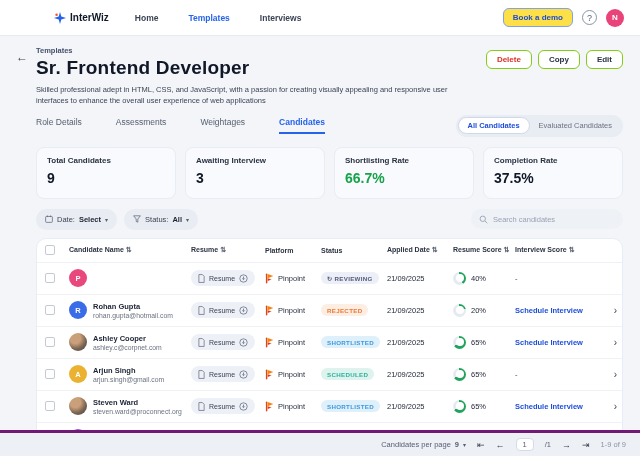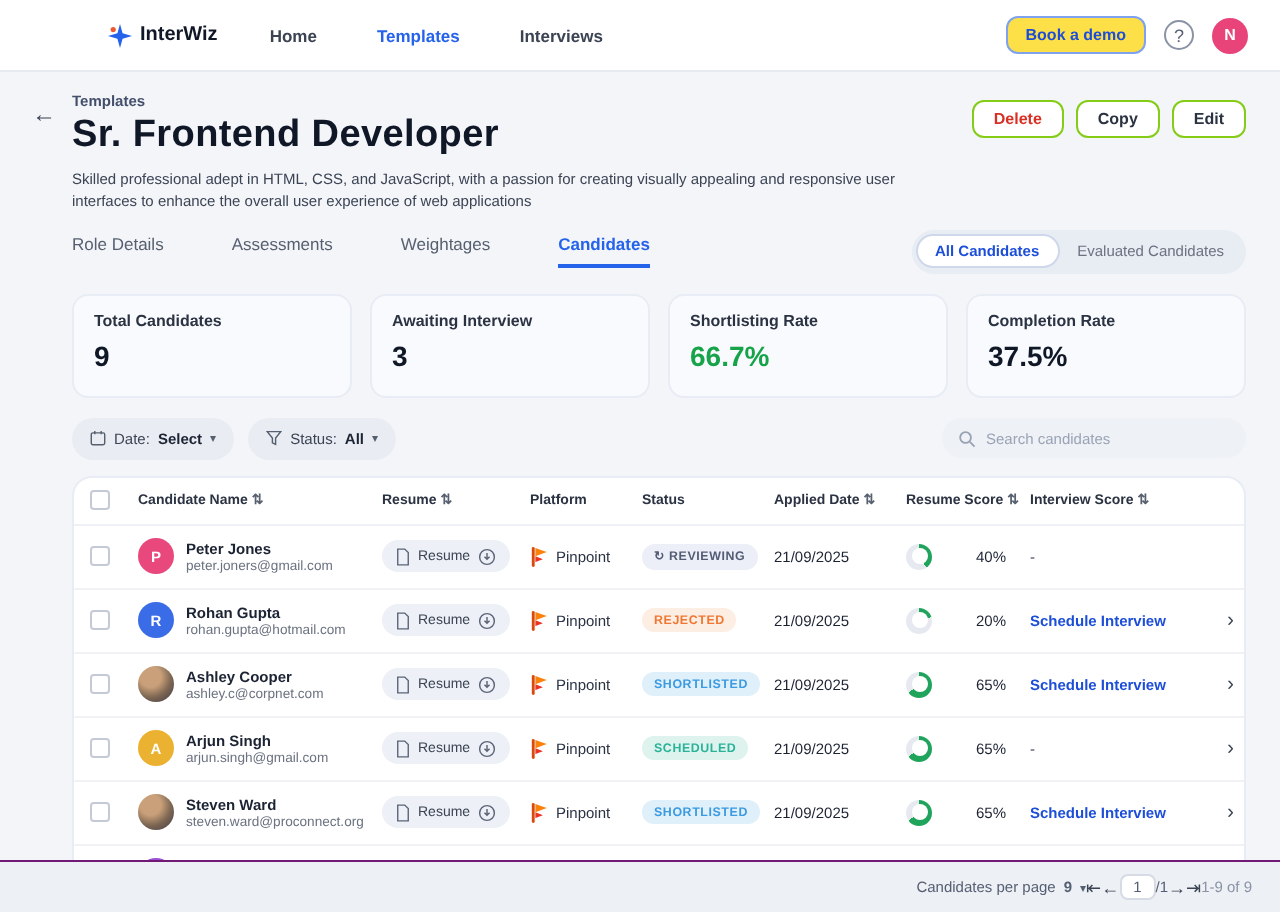--- a/index.html
+++ b/index.html
@@ -79,31 +79,31 @@
   .em { font-size:6.8px; color:#6b7280; margin-top:1px; }
   .resume-chip { display:inline-flex; align-items:center; gap:4px; background:#edf0f6; border-radius:9px;
     height:16px; padding:0 7px; font-size:7px; color:#3c4454; cursor:pointer; }
   .platform { display:flex; align-items:center; gap:4px; font-size:7.5px; color:#2b3343; }
   .badge { display:inline-block; font-size:6.2px; font-weight:bold; letter-spacing:.3px; border-radius:8px;
     padding:2.5px 6px; text-transform:uppercase; }
   .badge.reviewing { background:#eceef8; color:#525d75; }
   .badge.rejected { background:#fdeee3; color:#ef7733; }
   .badge.shortlisted { background:#dff0fb; color:#3b9ae0; }
   .badge.scheduled { background:#def3ee; color:#2bb39a; }
-  .score { display:flex; align-items:center; gap:22px; }
+  .score { display:flex; align-items:center; gap:5px; }
   .donut { width:13px; height:13px; border-radius:50%; position:relative; flex:none; }
   .donut::after { content:""; position:absolute; inset:2.5px; background:#fff; border-radius:50%; }
   .ivcell { font-size:7.5px; color:#3c4454; }
   .ivcell.link { color:#1d4ed8; font-weight:bold; cursor:pointer; }
   .chev { font-size:10px; color:#3c4454; cursor:pointer; text-align:right; }
 
   
   .pagebar { position:absolute; left:0; right:0; bottom:0; height:26px; background:#edf0f5;
-    border-top:1px solid #701a75; display:flex; align-items:center; justify-content:flex-end;
-    padding:0 14px; font-size:7.5px; color:#555f73; z-index:6; }
+    border-top:3px solid #701a75; display:flex; align-items:center; justify-content:flex-end;
+    gap:11px; padding:0 14px; font-size:7.5px; color:#555f73; z-index:6; }
   .pgicon { font-size:9px; color:#3c4454; cursor:pointer; }
   .pgbox { background:#fff; border:1px solid #d6dbe6; border-radius:4px; padding:1px 6px; font-size:7.5px; }
   .pgrange { color:#8a93a6; }
   .perpage { display:flex; align-items:center; gap:4px; cursor:pointer; }
 
   svg { display:block; }
 </style>
 </head>
 <body>
 
@@ -222,24 +222,20 @@
       <span class="hc"><span>Applied Date</span> <span class="sort">⇅</span></span>
       <span class="hc"><span>Resume Score</span> <span class="sort">⇅</span></span>
       <span class="hc"><span>Interview Score</span> <span class="sort">⇅</span></span>
       <span></span>
     </div>
     <div>
     <div class="trow">
       <span class="cb"></span>
       <span class="namecell">
         <span class="avatar" style="background: rgb(232, 72, 124);">P</span>
-        <span>
-          <div class="nm">Peter Jones</div>
-          <div class="em">peter.joners@gmail.com</div>
-        </span>
       </span>
       <span>
         <span class="resume-chip">
           <span>
             <svg width="7" height="9" viewBox="0 0 8 10">
                   <path d="M1 0.5 h4 l2 2 v7 h-6 z" fill="none" stroke="#5b6478" stroke-width="0.8"></path>
                 </svg>
           </span>
           <span>Resume</span>
           <span>

